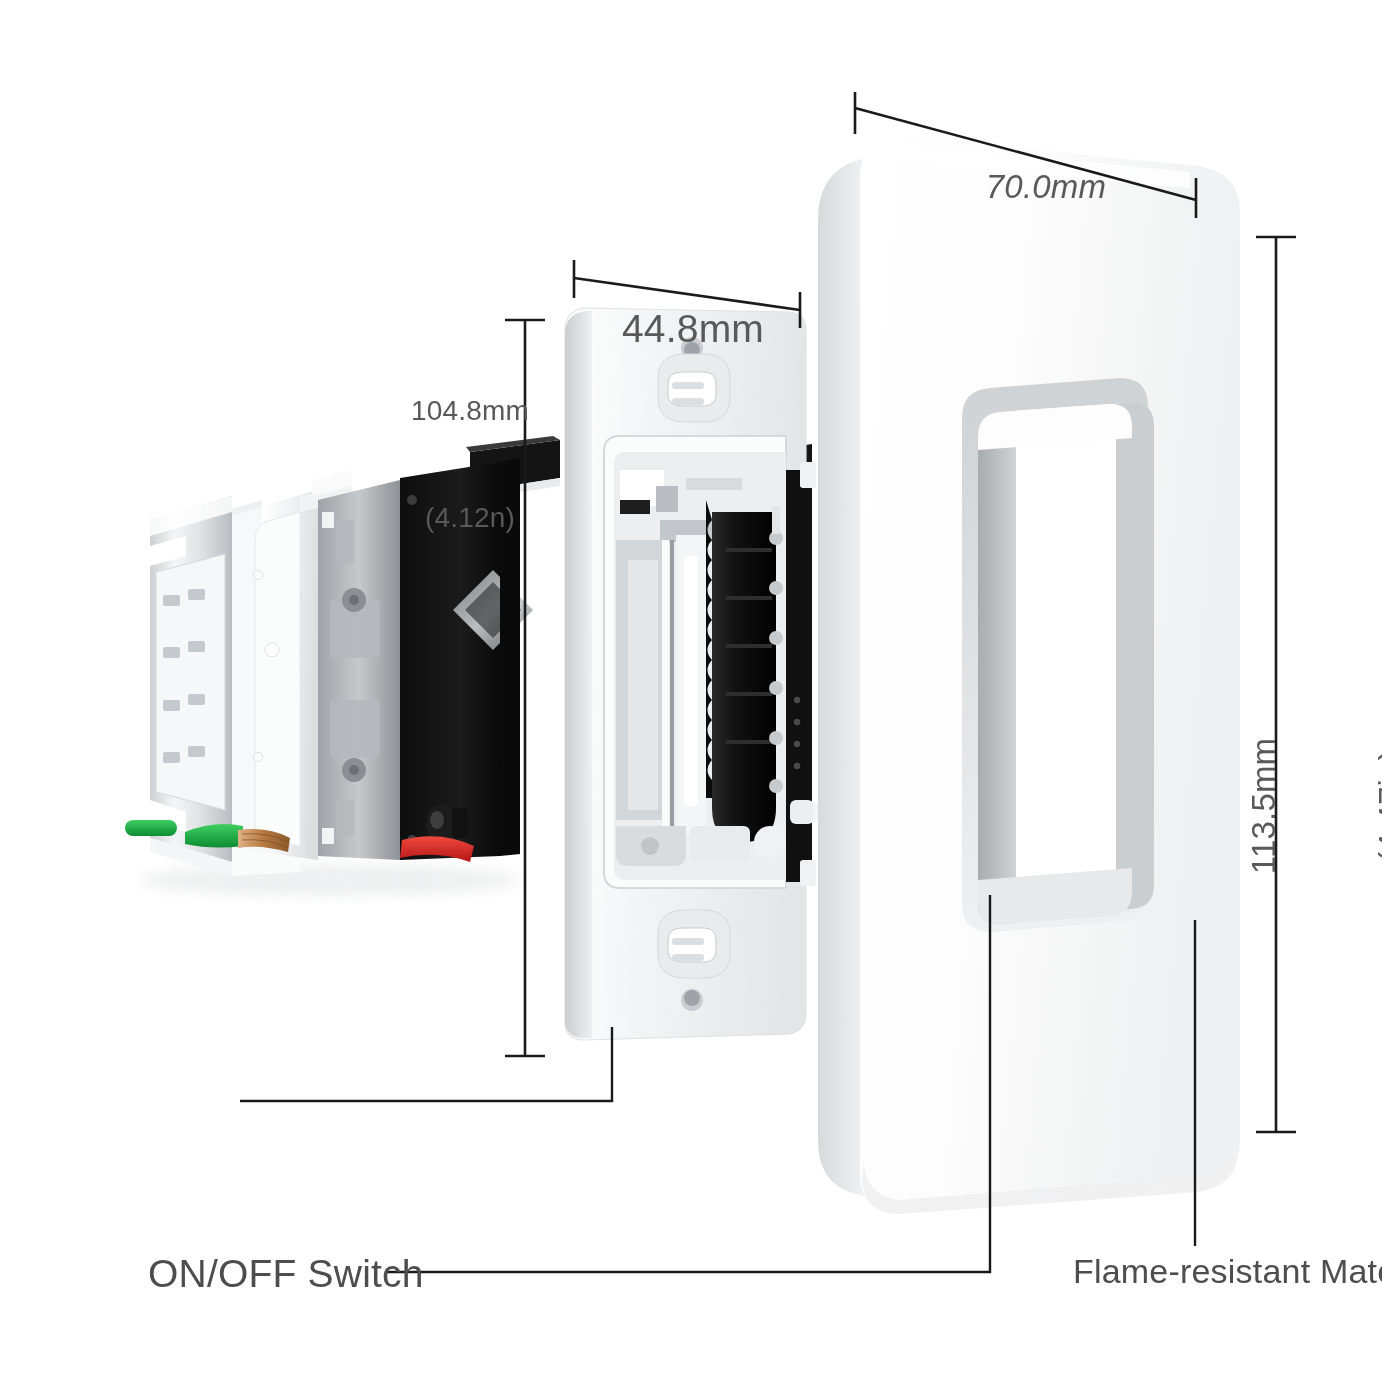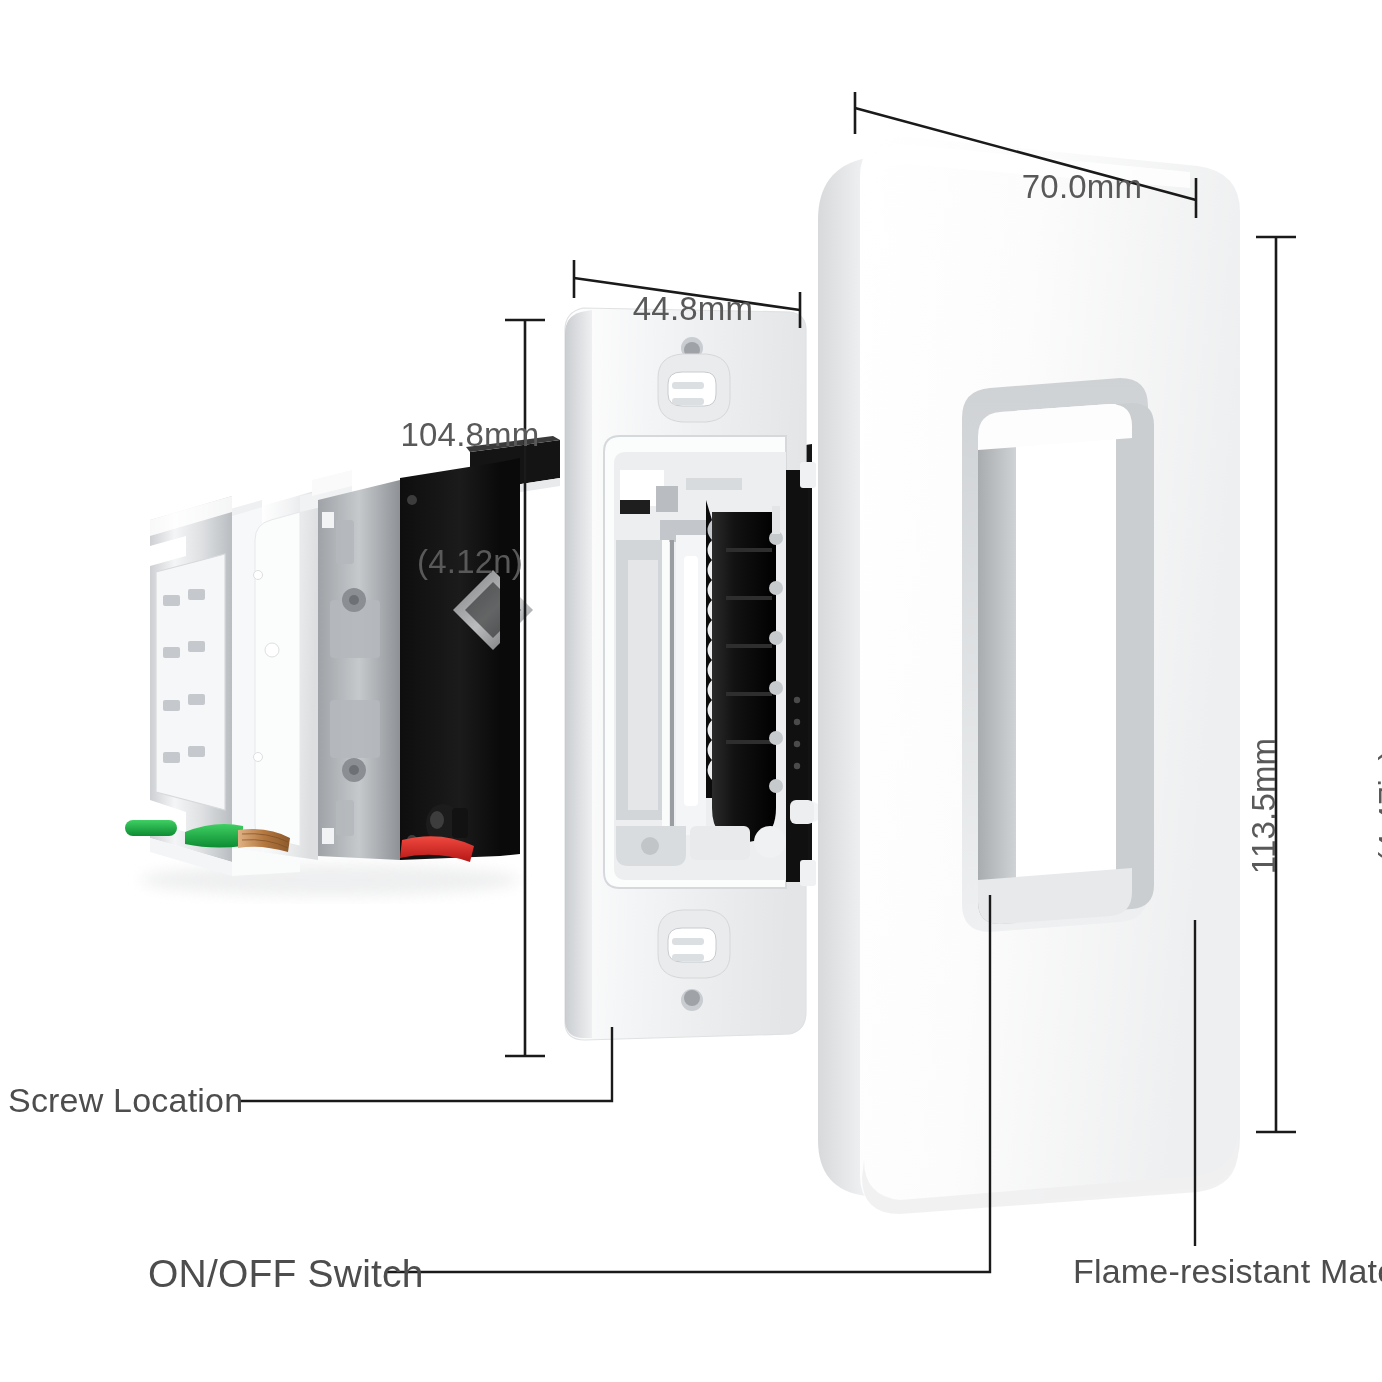--- a/index.html
+++ b/index.html
@@ -393,37 +393,36 @@
     <g stroke="#1a1a1a" stroke-width="2.4" fill="none" stroke-linecap="butt">
 
       <polyline points="240,1101 612,1101 612,1027"></polyline>
 
       <polyline points="385,1272 990,1272 990,895"></polyline>
 
       <line x1="1195" y1="1246" x2="1195" y2="920"></line>
     </g>
   </svg>
 
-  <div class="dim-label" style="left:952px; top:82px; width:260px; font-size:33px;">
+  <div class="dim-label" style="left:916px; top:82px; width:260px; font-size:33px;font-style:italic;">
     <div>70.0mm</div>
   </div>
 
-  <div class="dim-label" style="left:568px; top:204px; width:250px; font-size:33px;">
+  <div class="dim-label" style="left:568px; top:204px; width:250px; font-size:39px;">
     <div>44.8mm</div>
   </div>
 
-  <div class="dim-label" style="left:345px; top:330px; width:250px; font-size:33px;">
+  <div class="dim-label" style="left:345px; top:321px; width:250px; font-size:28px;">
     <div>104.8mm</div>
     <div>(4.12n)</div>
   </div>
 
   <div class="dim-label rot" style="left:1178px; top:637px; width:300px; font-size:33px;">
     <div>113.5mm</div>
     <div>(4.47in)</div>
   </div>
 
-  <div class="callout-label" style="left:8px; top:1081px; font-size:34px;">Screw Location</div>
 
   <div class="callout-label" style="left:148px; top:1252px; font-size:39px;">ON/OFF Switch</div>
 
   <div class="callout-label" style="left:1073px; top:1252px; font-size:34px;">Flame-resistant Material</div>
 
 </div>
 
 </body></html>

